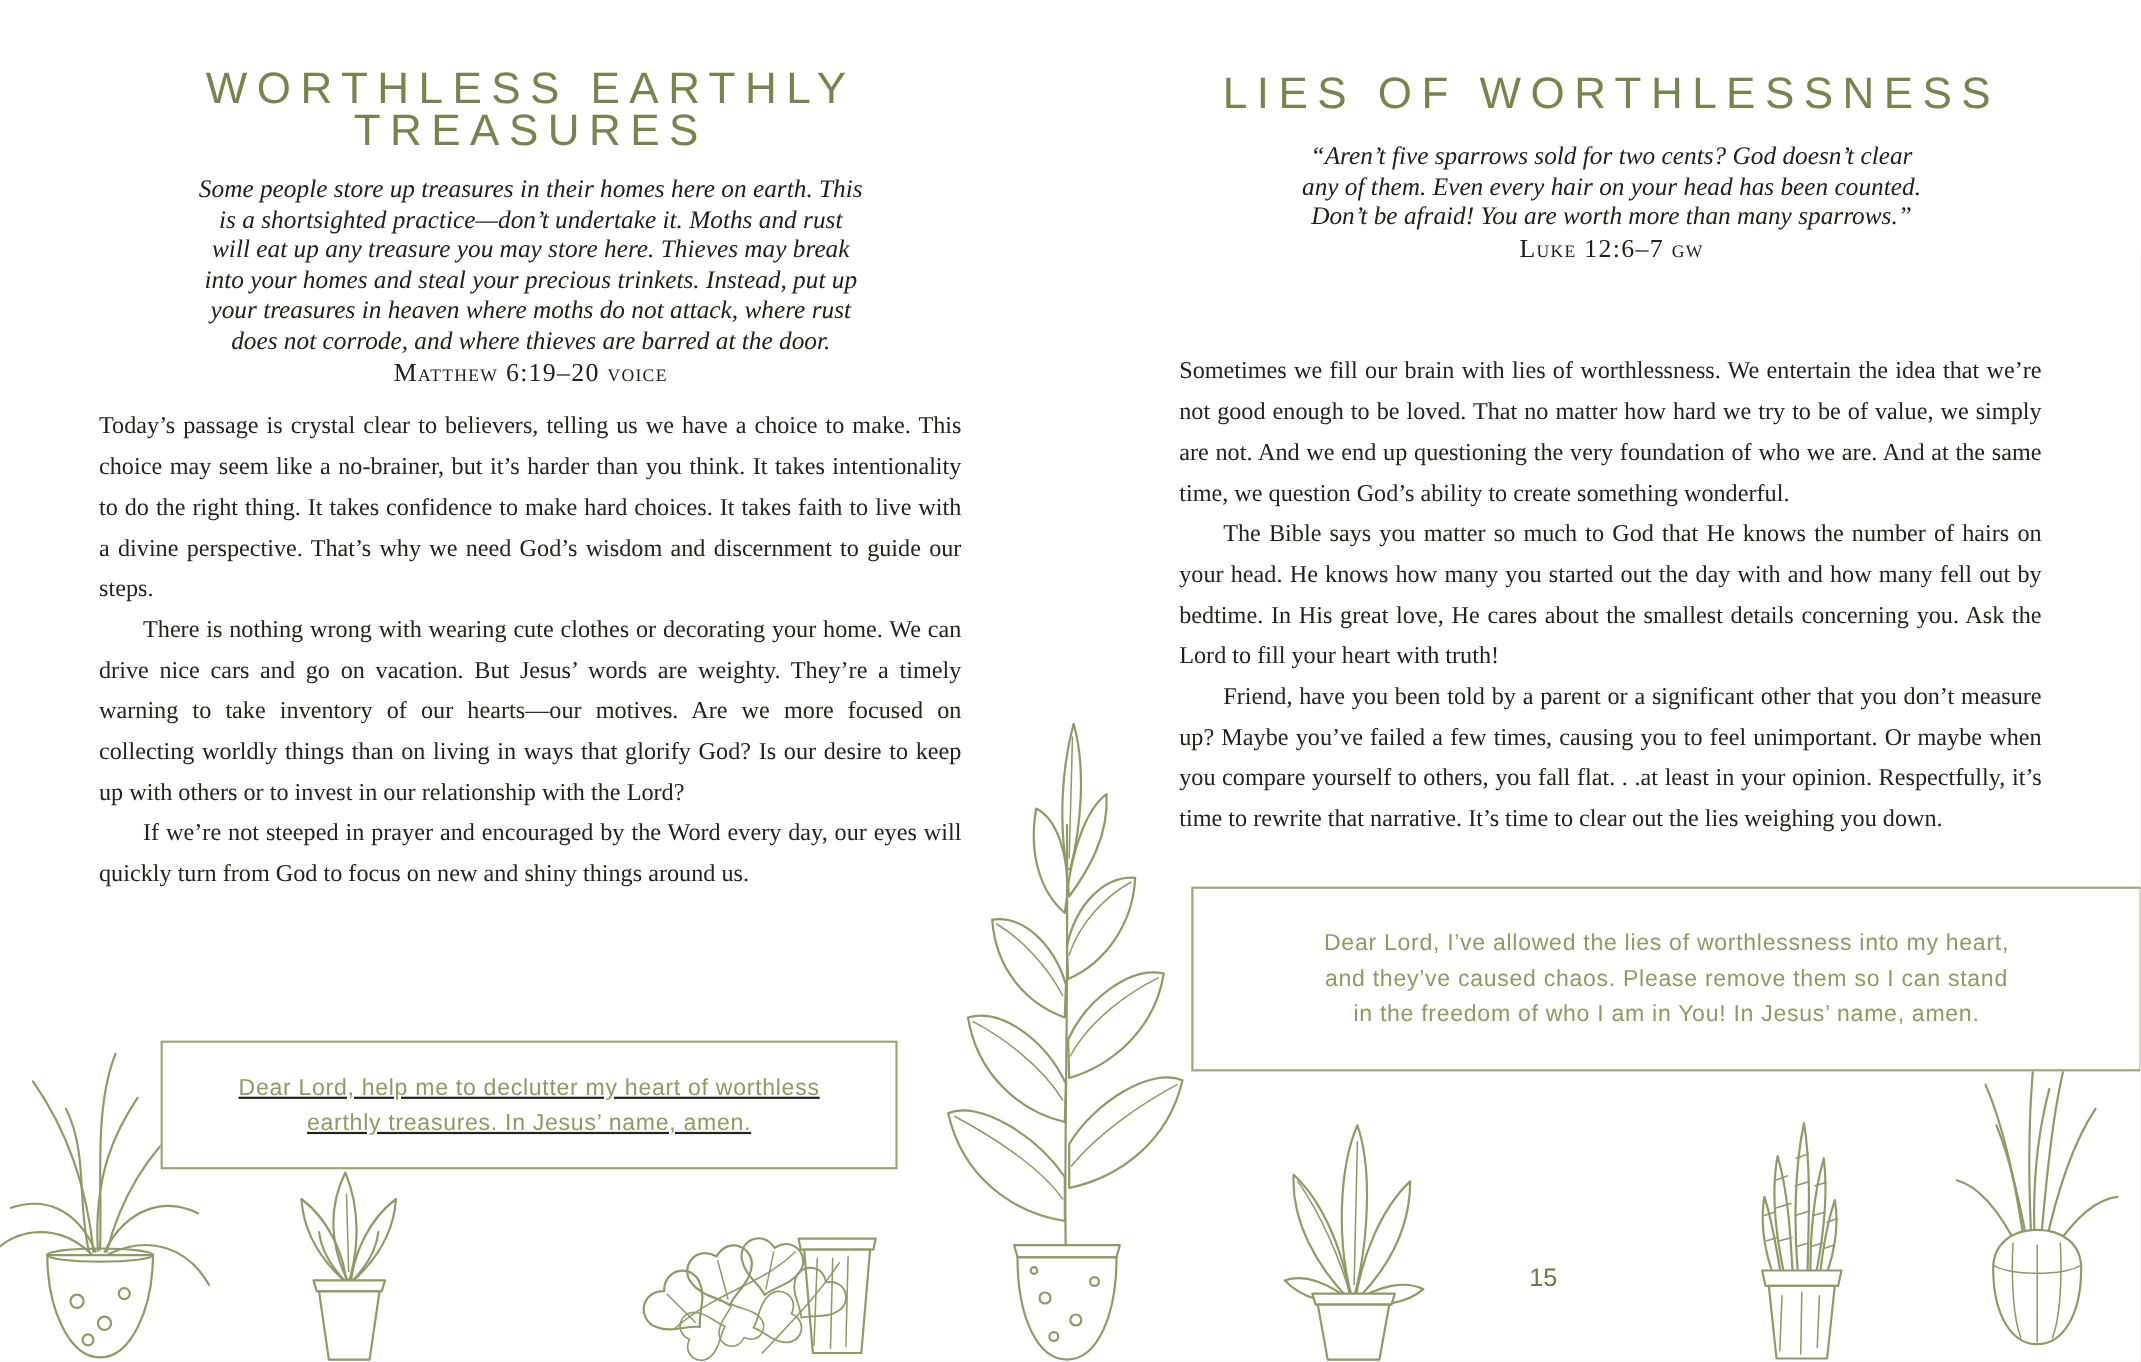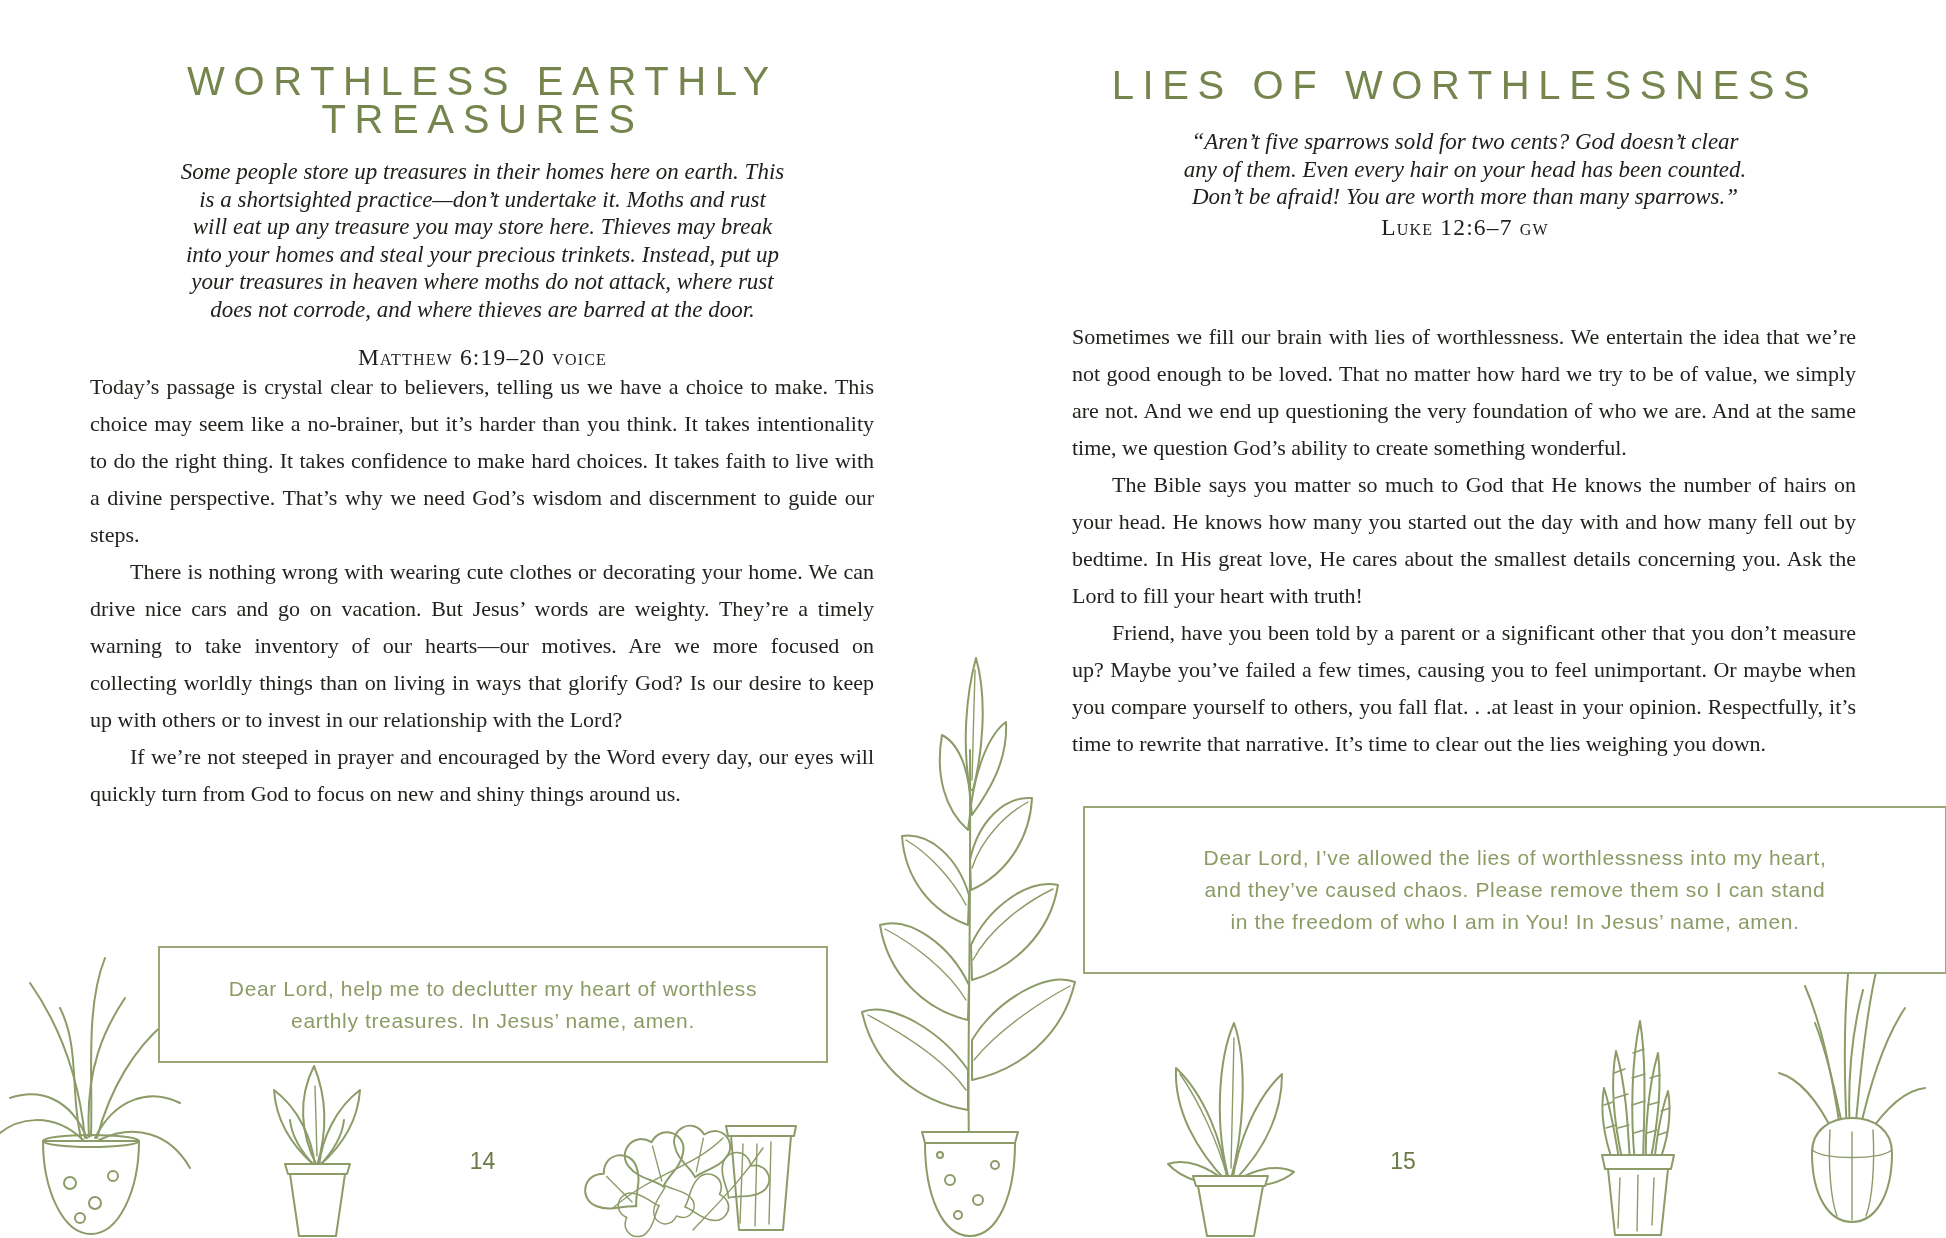--- a/index.html
+++ b/index.html
@@ -56,34 +56,33 @@
   <h1 class="abs page-title textlayer" style="left:90px;top:62px;width:785px;">WORTHLESS EARTHLY
 TREASURES</h1>
 
   <p class="abs verse textlayer" style="left:90px;top:158px;width:785px;">Some people store up treasures in their homes here on earth. This
 is a shortsighted practice—don’t undertake it. Moths and rust
 will eat up any treasure you may store here. Thieves may break
 into your homes and steal your precious trinkets. Instead, put up
 your treasures in heaven where moths do not attack, where rust
 does not corrode, and where thieves are barred at the door.</p>
 
-  <p class="abs verse-ref textlayer" style="left:90px;top:344px;width:785px;">Matthew 6:19–20 voice</p>
+  <p class="abs verse-ref textlayer" style="left:90px;top:326px;width:785px;">Matthew 6:19–20 voice</p>
 
   <div class="abs body-text textlayer" style="left:90px;top:368px;width:784px;">
     <p>Today’s passage is crystal clear to believers, telling us we have a choice to make. This choice may seem like a no-brainer, but it’s harder than you think. It takes intentionality to do the right thing. It takes confidence to make hard choices. It takes faith to live with a divine perspective. That’s why we need God’s wisdom and discernment to guide our steps.</p>
     <p>There is nothing wrong with wearing cute clothes or decorating your home. We can drive nice cars and go on vacation. But Jesus’ words are weighty. They’re a timely warning to take inventory of our hearts—our motives. Are we more focused on collecting worldly things than on living in ways that glorify God? Is our desire to keep up with others or to invest in our relationship with the Lord?</p>
     <p>If we’re not steeped in prayer and encouraged by the Word every day, our eyes will quickly turn from God to focus on new and shiny things around us.</p>
   </div>
 
-  <div class="abs prayer-box" style="left:158px;top:946px;width:670px;height:117px;">
+  <div class="abs prayer-box" style="left:146px;top:946px;width:670px;height:117px;text-decoration:underline;">
     <p class="prayer">Dear Lord, help me to declutter my heart of worthless
 earthly treasures. In Jesus’ name, amen.</p>
   </div>
 
-  <div class="abs page-num" style="left:90px;top:1148px;width:785px;">14</div>
 
   <h1 class="abs page-title textlayer" style="left:1072px;top:66px;width:786px;">LIES OF WORTHLESSNESS</h1>
 
   <p class="abs verse textlayer" style="left:1072px;top:128px;width:786px;">“Aren’t five sparrows sold for two cents? God doesn’t clear
 any of them. Even every hair on your head has been counted.
 Don’t be afraid! You are worth more than many sparrows.”</p>
 
   <p class="abs verse-ref textlayer" style="left:1072px;top:214px;width:786px;">Luke 12:6–7 gw</p>
 
   <div class="abs body-text textlayer" style="left:1072px;top:318px;width:784px;">

